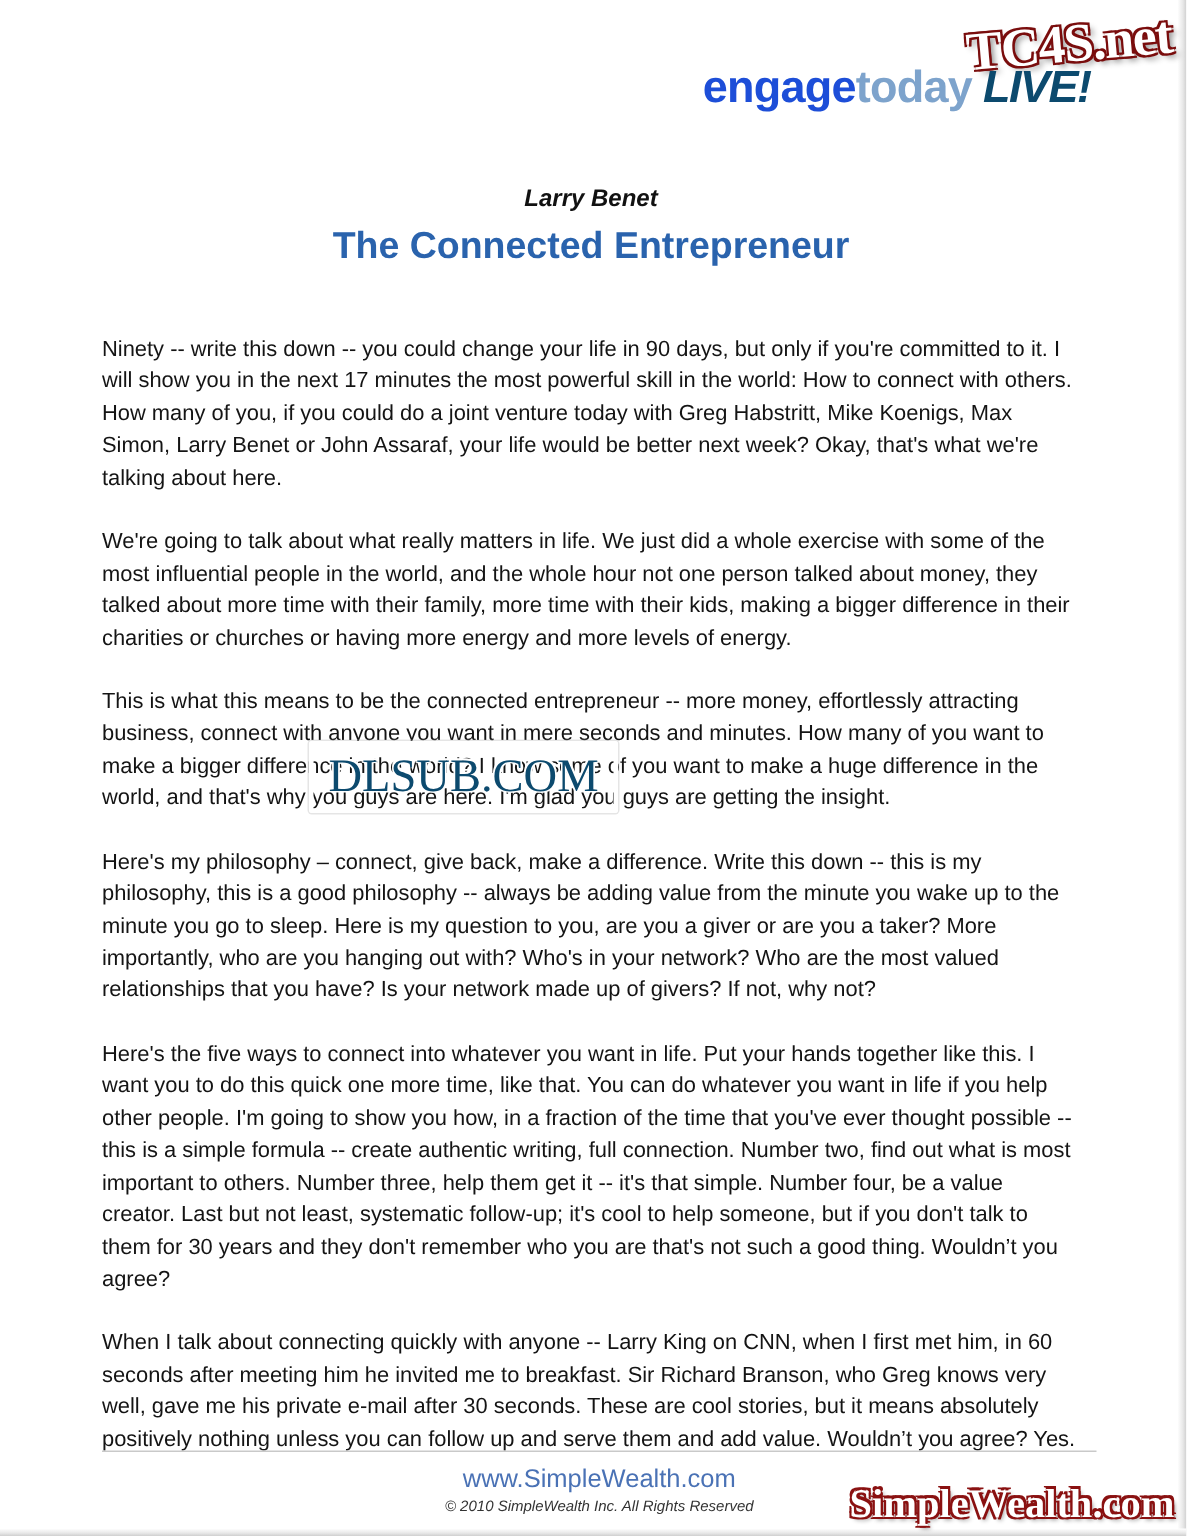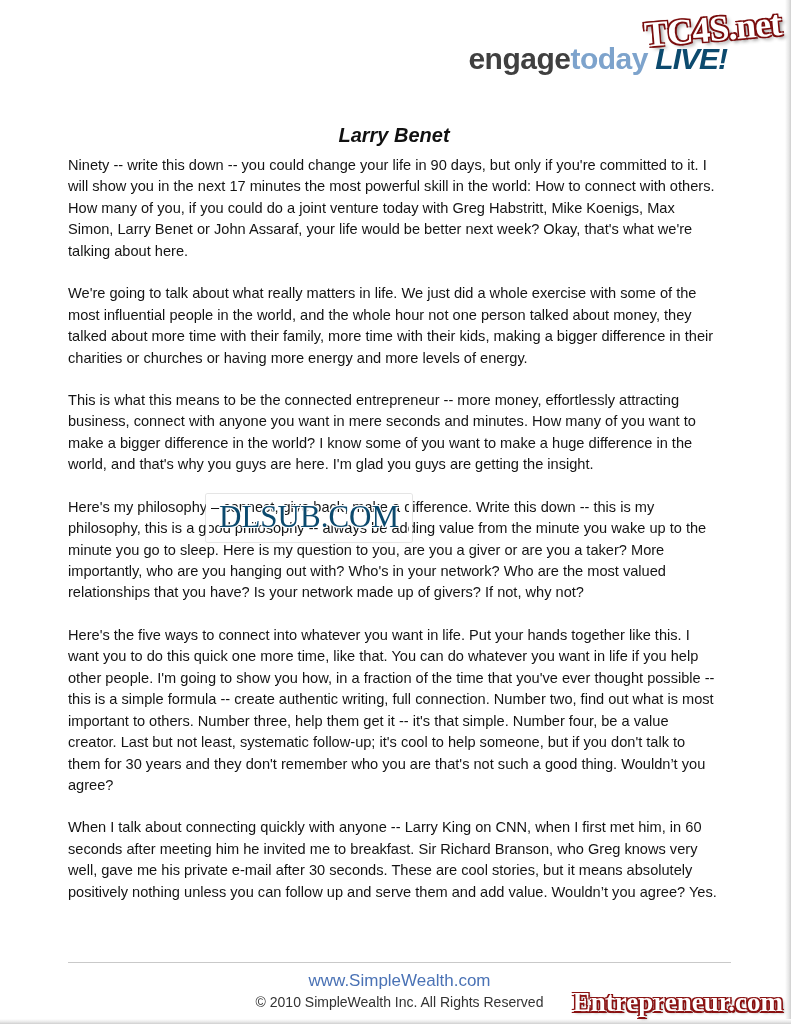--- a/index.html
+++ b/index.html
@@ -106,36 +106,36 @@
   .logo {
     position: absolute;
     top: 42px;
     right: 64px;
     font-family: "Liberation Sans", sans-serif;
     font-weight: bold;
     font-size: 30px;
     letter-spacing: -0.5px;
     white-space: nowrap;
   }
-  .logo .engage { color: #404040; }
+  .logo .engage { color: #1d4ed8; }
   .logo .today  { color: #7da3cc; }
   .logo .live   { color: #0c4a6e; font-style: italic; letter-spacing: -1px; }
 
   
   .doc {
     position: absolute;
     left: 68px;
     top: 124px;
     width: 652px;
   }
   .speaker {
     font-family: "Liberation Sans", sans-serif;
     font-weight: bold;
     font-style: italic;
-    font-size: 20px;
+    font-size: 16px;
     color: #111111;
     text-align: center;
     margin: 0 0 8px 0;
   }
   .title {
     font-family: "Liberation Sans", sans-serif;
     font-weight: bold;
     font-size: 25px;
     color: #2a63ad;
     text-align: center;
@@ -164,53 +164,55 @@
     margin: 0 0 8px 0;
   }
   .footer-url {
     font-family: "Liberation Sans", sans-serif;
     font-size: 17px;
     color: #4a72b5;
     margin: 0 0 3px 0;
   }
   .footer-copy {
     font-family: "Liberation Sans", sans-serif;
-    font-size: 14px;
+    font-size: 10px;
     color: #333333;
     margin: 0;
+    font-style: italic;
   }
 </style>
 </head>
 <body>
 
 <div class="page">
 
   <div class="page-border-right"></div>
   <div class="page-border-bottom"></div>
 
   <div class="wm-topright">TC4S.net</div>
 
   <div class="logo">
     <span class="engage">engage</span><span class="today">today</span><span class="live"> LIVE!</span>
   </div>
 
   <div class="doc">
     <p class="speaker">Larry Benet</p>
+    <h1 class="title">The Connected Entrepreneur</h1>
 
     <p class="para">Ninety -- write this down -- you could change your life in 90 days, but only if you're committed to it. I will show you in the next 17 minutes the most powerful skill in the world: How to connect with others. How many of you, if you could do a joint venture today with Greg Habstritt, Mike Koenigs, Max Simon, Larry Benet or John Assaraf, your life would be better next week? Okay, that's what we're talking about here.</p>
     <p class="para">We're going to talk about what really matters in life. We just did a whole exercise with some of the most influential people in the world, and the whole hour not one person talked about money, they talked about more time with their family, more time with their kids, making a bigger difference in their charities or churches or having more energy and more levels of energy.</p>
     <p class="para">This is what this means to be the connected entrepreneur -- more money, effortlessly attracting business, connect with anyone you want in mere seconds and minutes. How many of you want to make a bigger difference in the world? I know some of you want to make a huge difference in the world, and that's why you guys are here. I'm glad you guys are getting the insight.</p>
     <p class="para">Here's my philosophy – connect, give back, make a difference. Write this down -- this is my philosophy, this is a good philosophy -- always be adding value from the minute you wake up to the minute you go to sleep. Here is my question to you, are you a giver or are you a taker? More importantly, who are you hanging out with? Who's in your network? Who are the most valued relationships that you have? Is your network made up of givers? If not, why not?</p>
     <p class="para">Here's the five ways to connect into whatever you want in life. Put your hands together like this. I want you to do this quick one more time, like that. You can do whatever you want in life if you help other people. I'm going to show you how, in a fraction of the time that you've ever thought possible -- this is a simple formula -- create authentic writing, full connection. Number two, find out what is most important to others. Number three, help them get it -- it's that simple. Number four, be a value creator. Last but not least, systematic follow-up; it's cool to help someone, but if you don't talk to them for 30 years and they don't remember who you are that's not such a good thing. Wouldn’t you agree?</p>
     <p class="para">When I talk about connecting quickly with anyone -- Larry King on CNN, when I first met him, in 60 seconds after meeting him he invited me to breakfast. Sir Richard Branson, who Greg knows very well, gave me his private e-mail after 30 seconds. These are cool stories, but it means absolutely positively nothing unless you can follow up and serve them and add value. Wouldn’t you agree? Yes.</p>
   </div>
 
   <div class="wm-center">DLSUB.COM</div>
 
   <div class="footer">
     <hr class="footer-rule">
     <p class="footer-url">www.SimpleWealth.com</p>
     <p class="footer-copy">© 2010 SimpleWealth Inc.  All Rights Reserved</p>
   </div>
 
-  <div class="wm-bottom">Entrepreneur.com</div>
+  <div class="wm-bottom">SimpleWealth.com</div>
 
 </div>
 
 </body></html>

